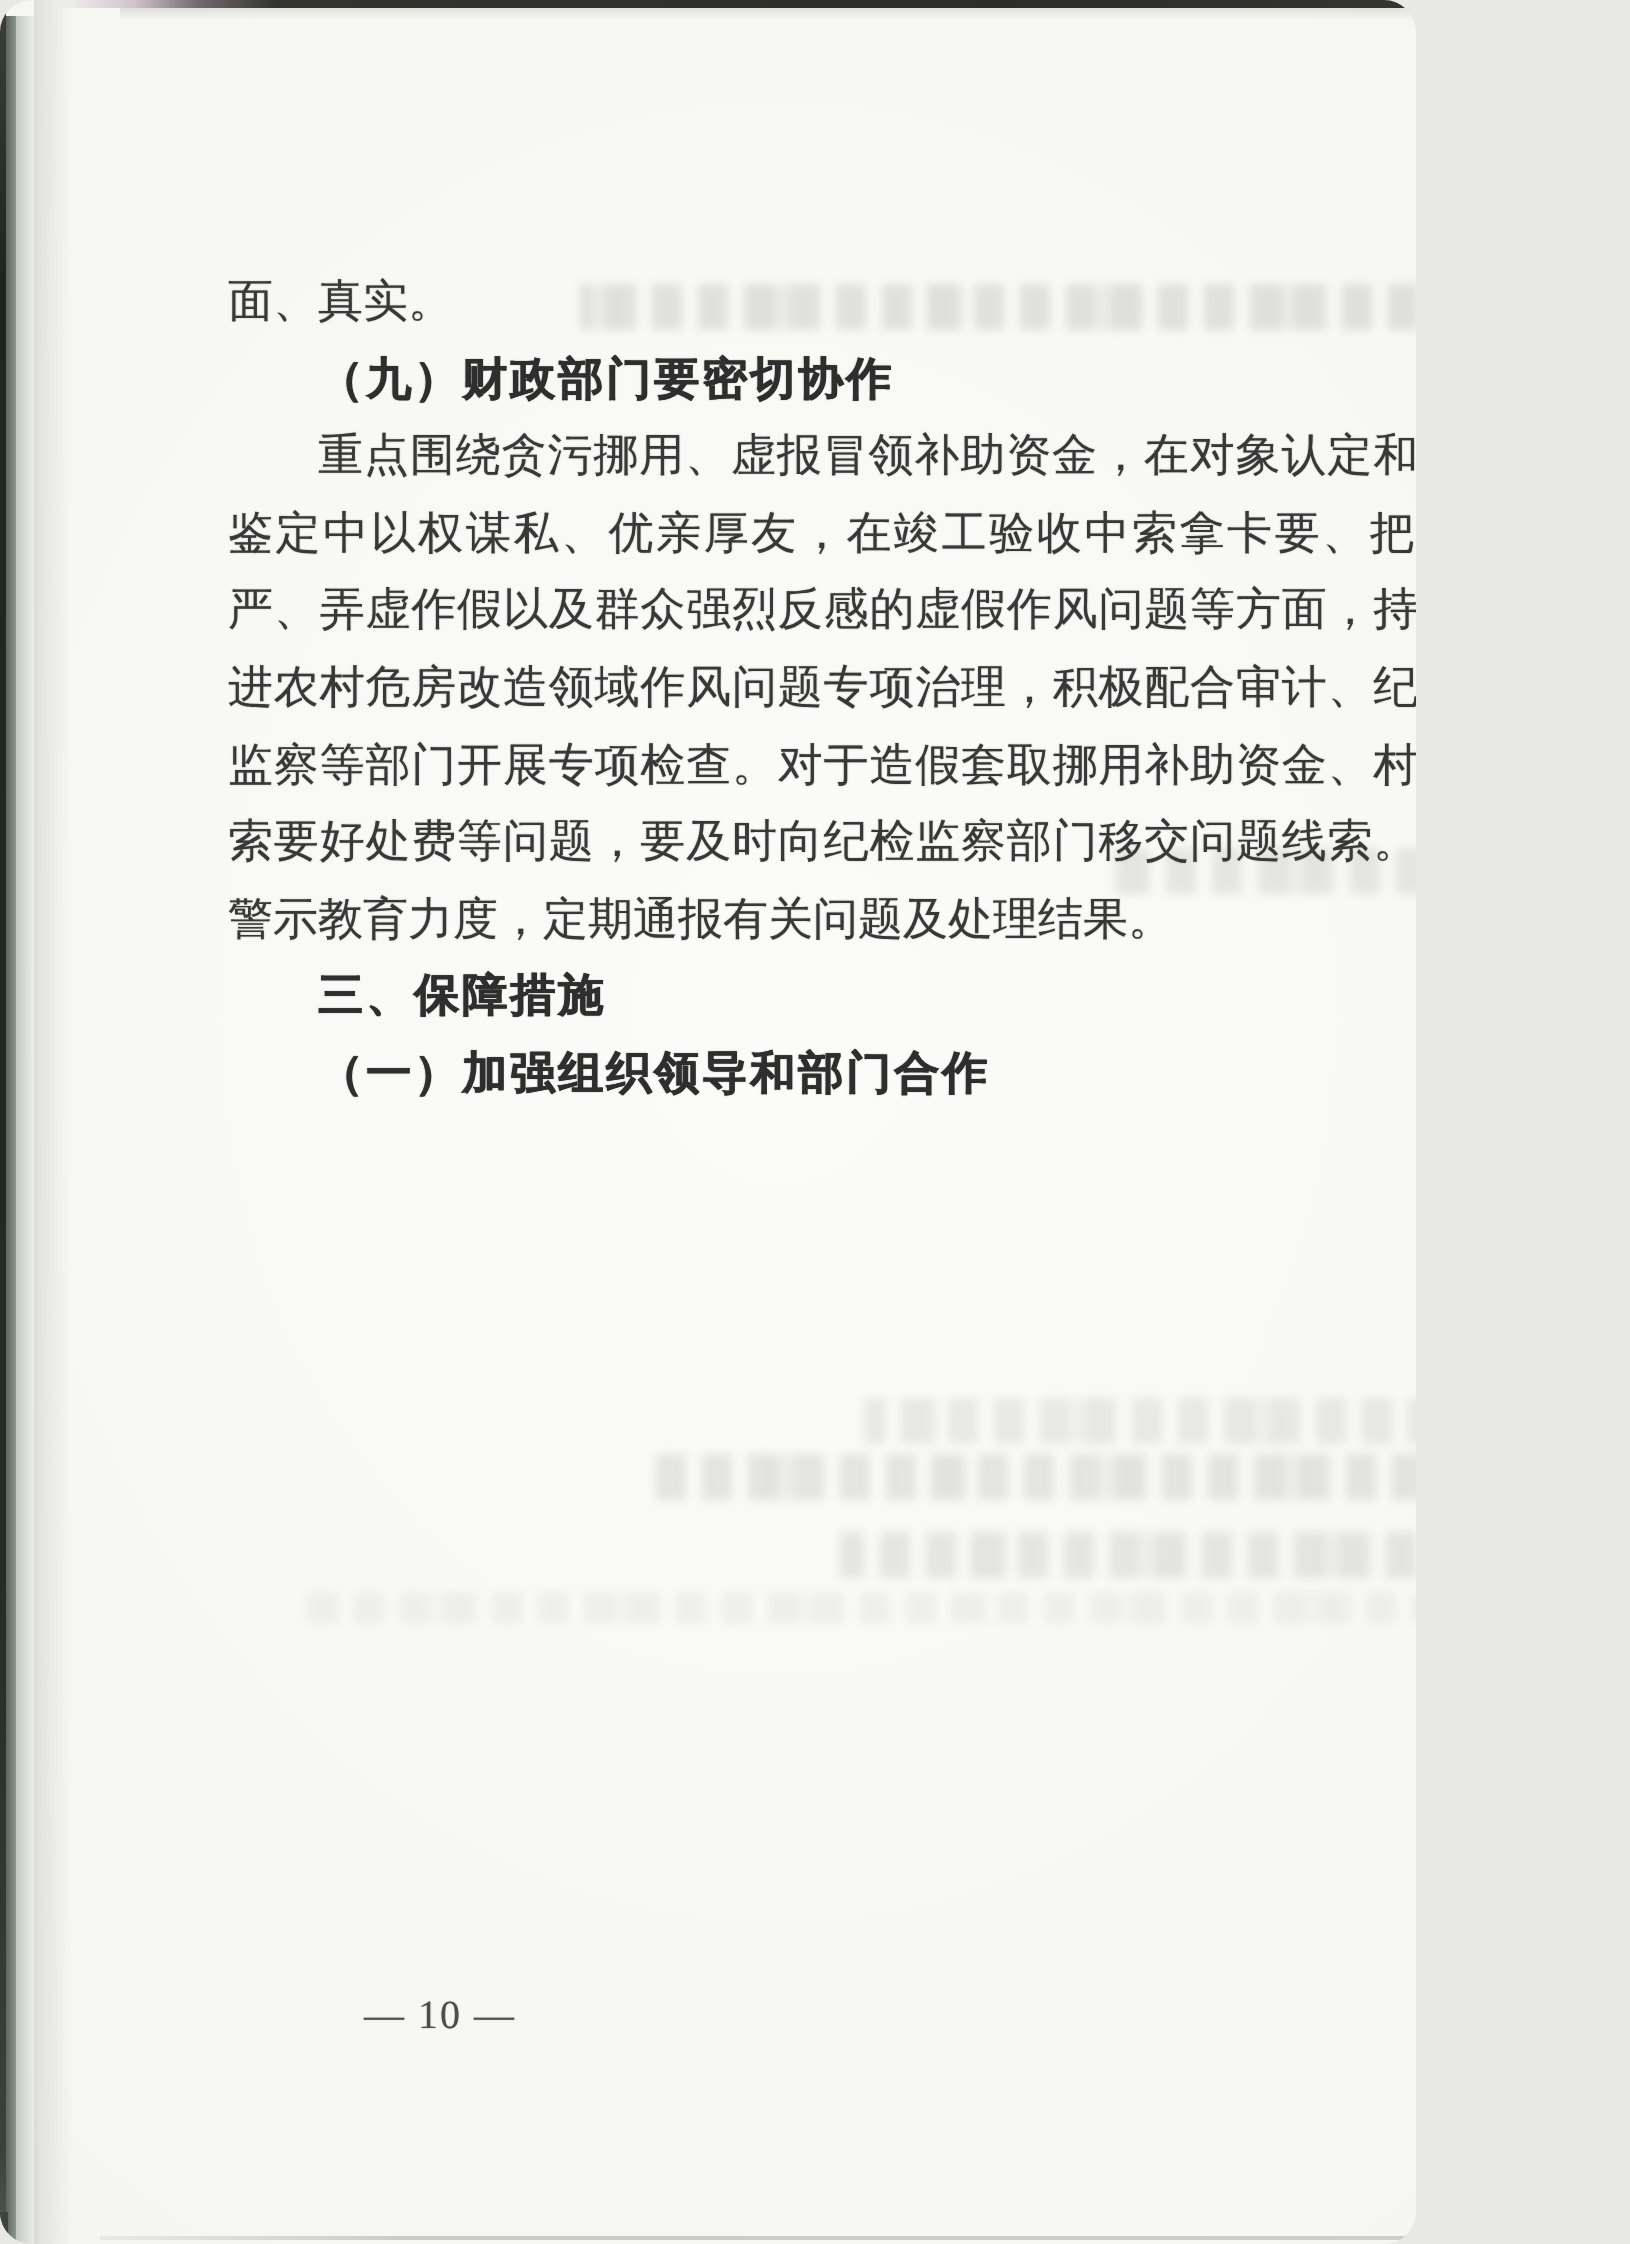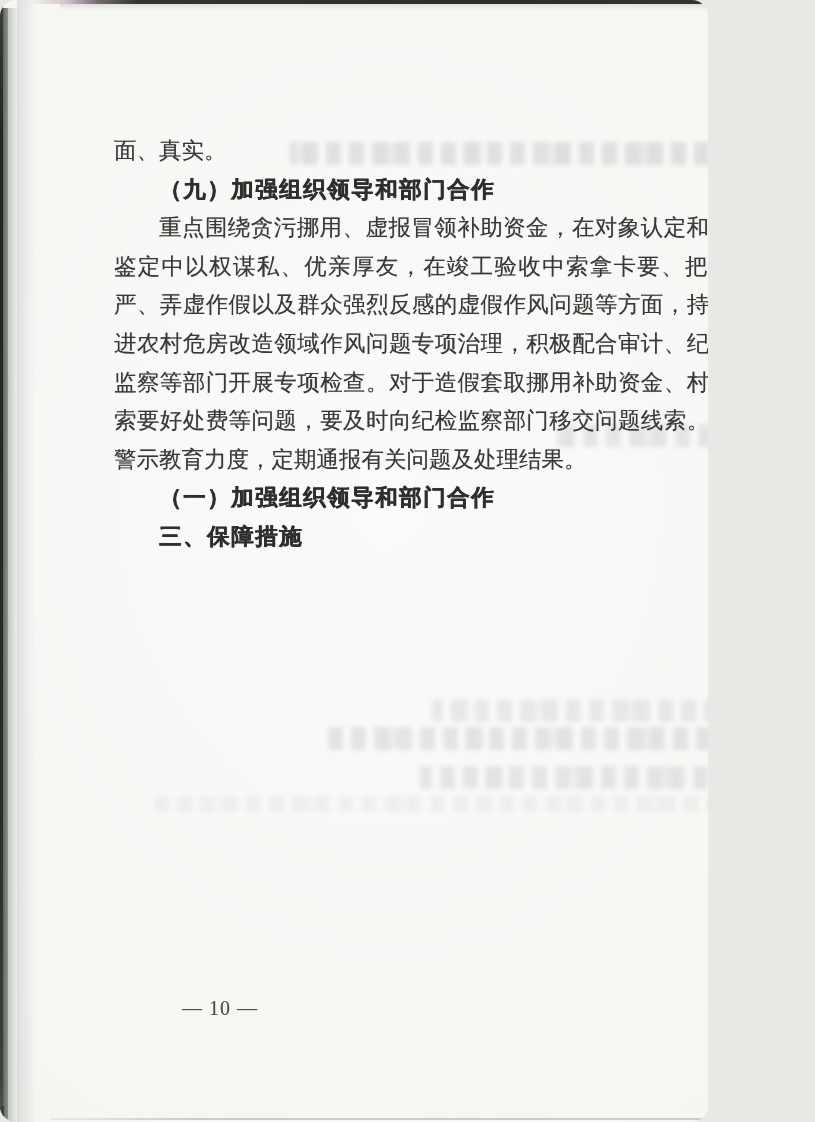--- a/index.html
+++ b/index.html
@@ -135,21 +135,21 @@
 
   <div class="ghost ghost-1"></div>
   <div class="ghost ghost-2"></div>
   <div class="ghost ghost-3"></div>
   <div class="ghost ghost-4"></div>
   <div class="ghost ghost-5"></div>
   <div class="ghost ghost-6"></div>
 
   <div class="text-column">
     <div class="blk-cont">面、真实。</div>
-    <div class="blk-heading">（九）加强组织领导和部门合作</div>
+    <div class="blk-heading">（九）财政部门要密切协作</div>
     <div class="blk-para">重点围绕贪污挪用、虚报冒领补助资金，在对象认定和危房鉴定中以权谋私、优亲厚友，在竣工验收中索拿卡要、把关不严、弄虚作假以及群众强烈反感的虚假作风问题等方面，持续推进农村危房改造领域作风问题专项治理，积极配合审计、纪检、监察等部门开展专项检查。对于造假套取挪用补助资金、村干部索要好处费等问题，要及时向纪检监察部门移交问题线索。加大警示教育力度，定期通报有关问题及处理结果。</div>
+    <div class="blk-heading">三、保障措施</div>
     <div class="blk-heading">（一）加强组织领导和部门合作</div>
-    <div class="blk-heading">三、保障措施</div>
   </div>
 
   <div class="page-number">— 10 —</div>
 
 </div>
 
 </body></html>

